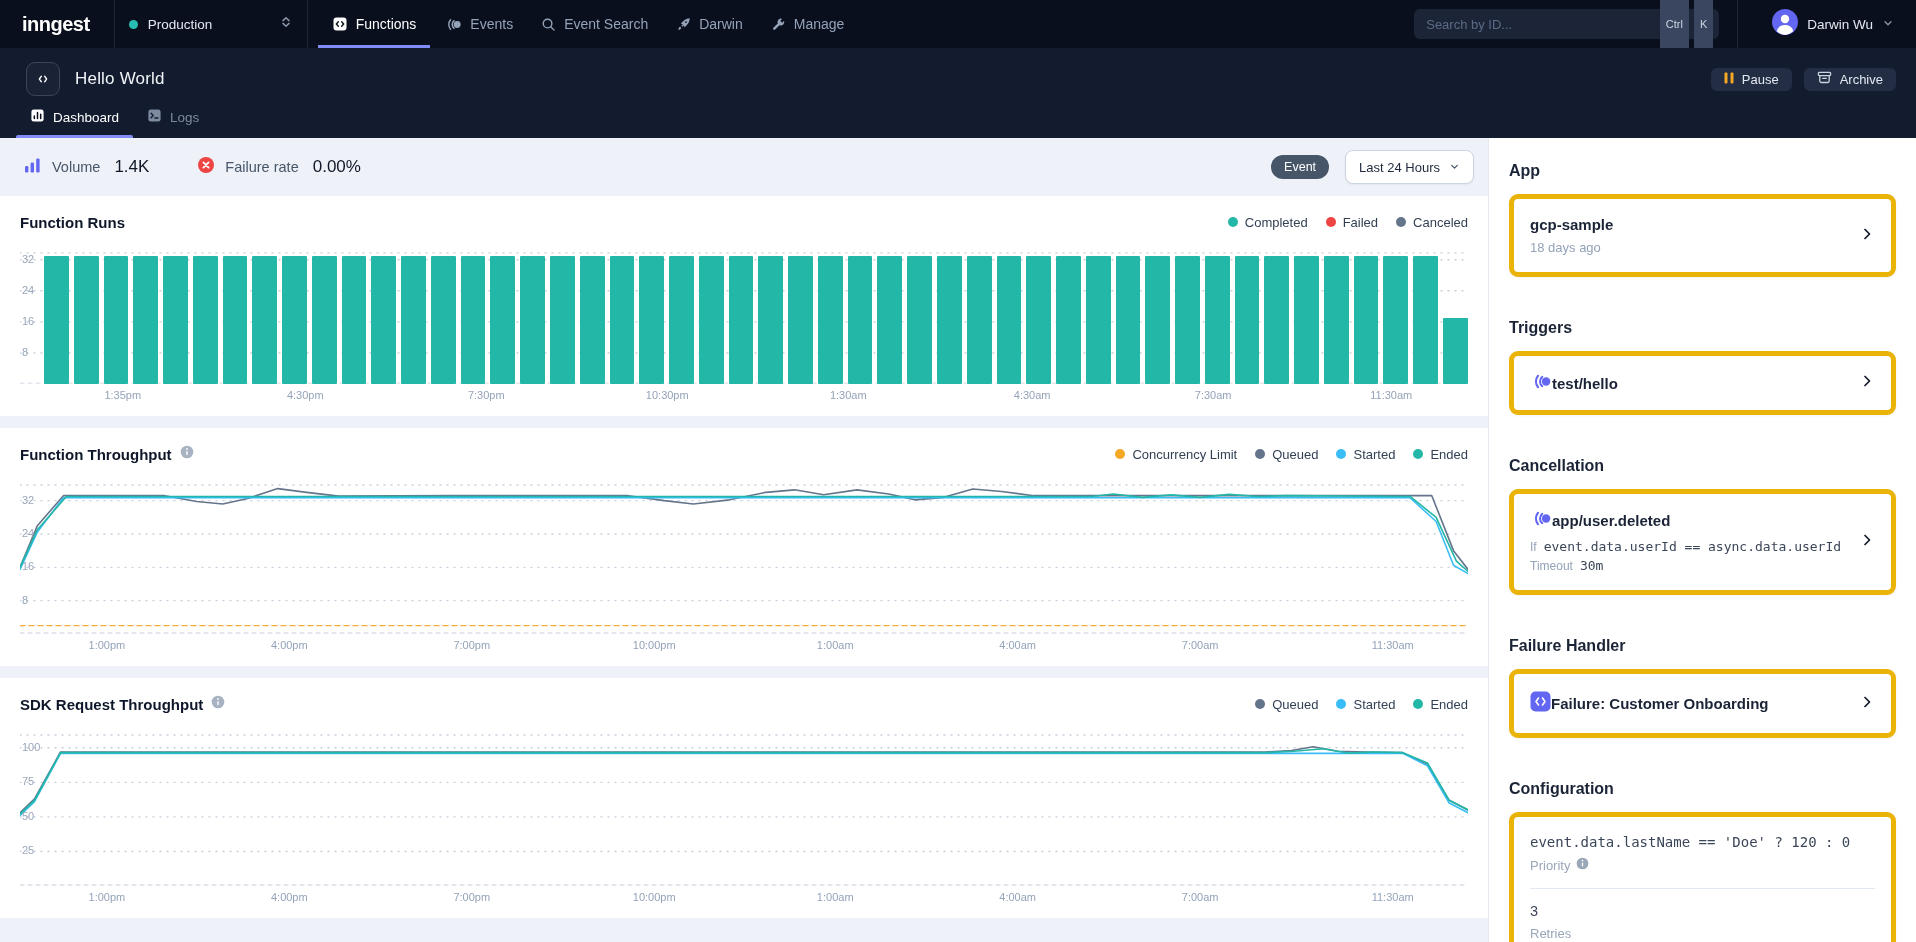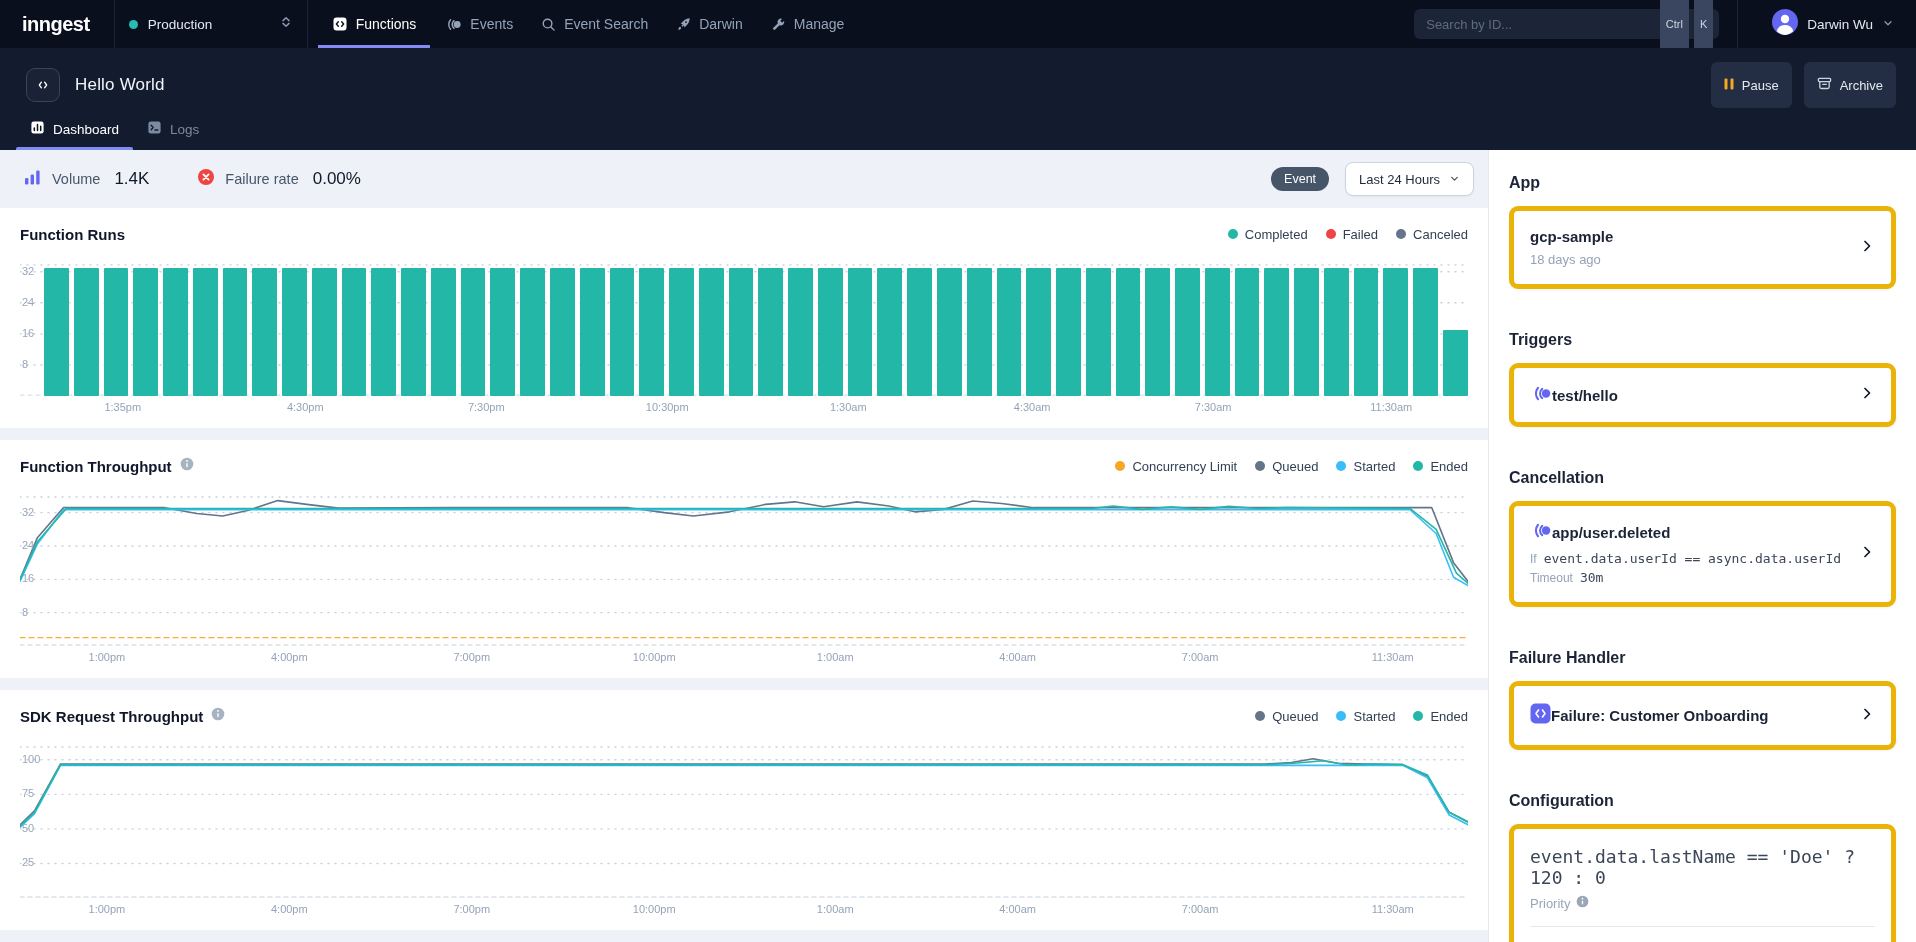--- a/index.html
+++ b/index.html
@@ -24,21 +24,21 @@
   .kbd { background:#3a4660; color:#cbd5e1; font-size:11px; border-radius:4px; padding:21px 6px; }
   .user-area { display:flex; align-items:center; gap:9px; padding:0 22px 0 18px; margin-left:16px; cursor:pointer; }
   .user-name { color:#e2e8f0; font-size:13.5px; }
 
   
   .fnheader { background:#131b2e; color:#fff; flex:0 0 90px; display:flex; flex-direction:column; }
   .title-row { display:flex; align-items:center; padding:14px 20px 4px 26px; }
   .fn-iconbox { width:34px; height:34px; border:1px solid #3b4459; background:#1a2236; border-radius:9px; display:flex; align-items:center; justify-content:center; }
   .fn-title { font-size:17px; margin-left:15px; color:#f1f5f9; letter-spacing:.2px; }
   .hdr-actions { margin-left:auto; display:flex; gap:12px; }
-  .hdr-btn { height:46px; background:#232e45; border:none; border-radius:6px; color:#e2e8f0; font-size:13px; display:flex; align-items:center; gap:8px; padding:0 13px; cursor:pointer; font-family:inherit; }
+  .hdr-btn { height:23px; background:#232e45; border:none; border-radius:6px; color:#e2e8f0; font-size:13px; display:flex; align-items:center; gap:8px; padding:0 13px; cursor:pointer; font-family:inherit; }
   .tabs-row { display:flex; padding-left:16px; margin-top:auto; }
   .tab { position:relative; display:flex; align-items:center; gap:8px; font-size:13.5px; color:#7c8aa0; padding:8px 14px 12px; cursor:pointer; }
   .tab.active { color:#fff; }
   .tab.active::after { content:""; position:absolute; left:0; right:0; bottom:0; height:3px; background:#818cf8; border-radius:2px 2px 0 0; }
 
   
   .content { flex:1; display:flex; min-height:0; }
   .main { flex:1; min-width:0; background:#eef2f8; overflow:hidden; }
 
   .statsbar { height:58px; display:flex; align-items:center; padding:0 14px 0 24px; }
@@ -73,21 +73,21 @@
   .sb-section { margin-bottom:42px; }
   .sb-heading { font-size:16px; font-weight:600; color:#1b2437; margin-bottom:12px; }
   .card { border:5px solid #eab308; border-radius:9px; box-shadow:0 1px 3px rgba(15,23,42,.05); padding:17px 16px; display:flex; align-items:center; cursor:pointer; background:#fff;margin-top:14px; }
   .card-body { flex:1; min-width:0; }
   .card-chevron { flex:0 0 auto; margin-left:10px; }
   .card-title { font-size:15px; font-weight:600; color:#1b2437; }
   .card-sub { font-size:13px; color:#94a3b8; margin-top:7px; }
   .event-row { display:flex; align-items:center; gap:0; }
   .cond-line { margin-top:9px; font-size:13px; color:#3b4658; display:flex; align-items:baseline; gap:7px; }
   .cond-key { color:#94a3b8; font-size:12px; }
-  .config-expr { font-size:18px; color:#3b4658; }
+  .config-expr { font-size:14px; color:#3b4658; }
   .config-label { font-size:13px; color:#9aa7b8; margin-top:7px; display:flex; align-items:center; gap:6px; }
   .config-div { border:none; border-top:1px solid #e2e8f0; margin:15px 0 14px; }
   .config-val { font-size:14.5px; color:#3b4658; }
 </style>
 </head>
 <body>
 
 <div class="app">
 
   <nav class="topnav">

